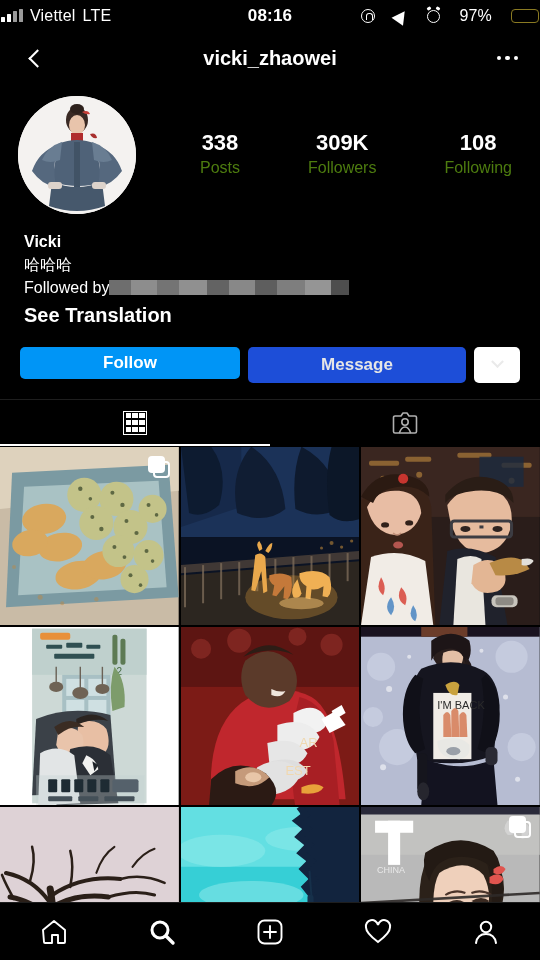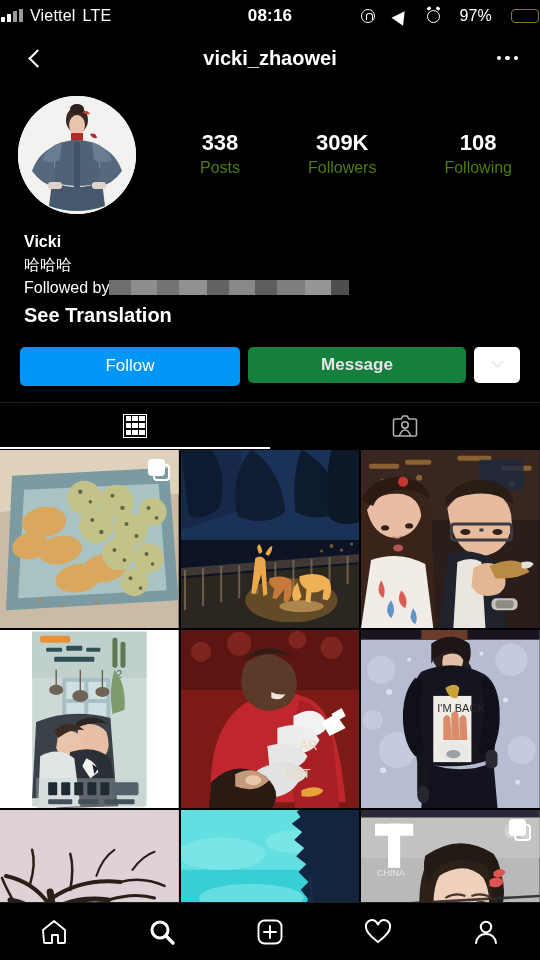--- a/index.html
+++ b/index.html
@@ -199,31 +199,31 @@
   }
 
   
   .actions {
     display: flex;
     gap: 8px;
     padding: 16px 20px 0 20px;
   }
   .btn-follow {
     flex: 0 0 220px;
-    height: 39px;
+    height: 32px;
     background: #0095f6;
     border-radius: 5px;
     display: flex; align-items: center; justify-content: center;
-    font-size: 17px; font-weight: normal; color: #ffffff;
+    font-size: 17px; font-weight: bold; color: #ffffff;
     cursor: pointer;
   }
   .btn-message {
     flex: 1;
     height: 36px;
-    background: #15803d;
+    background: #1d4ed8;
     border-radius: 5px;
     display: flex; align-items: center; justify-content: center;
     font-size: 17px; font-weight: bold; color: #e6e6e6;
     cursor: pointer;
   }
   .btn-chevron {
     flex: 0 0 46px;
     height: 36px;
     background: #ffffff;
     border-radius: 5px;

